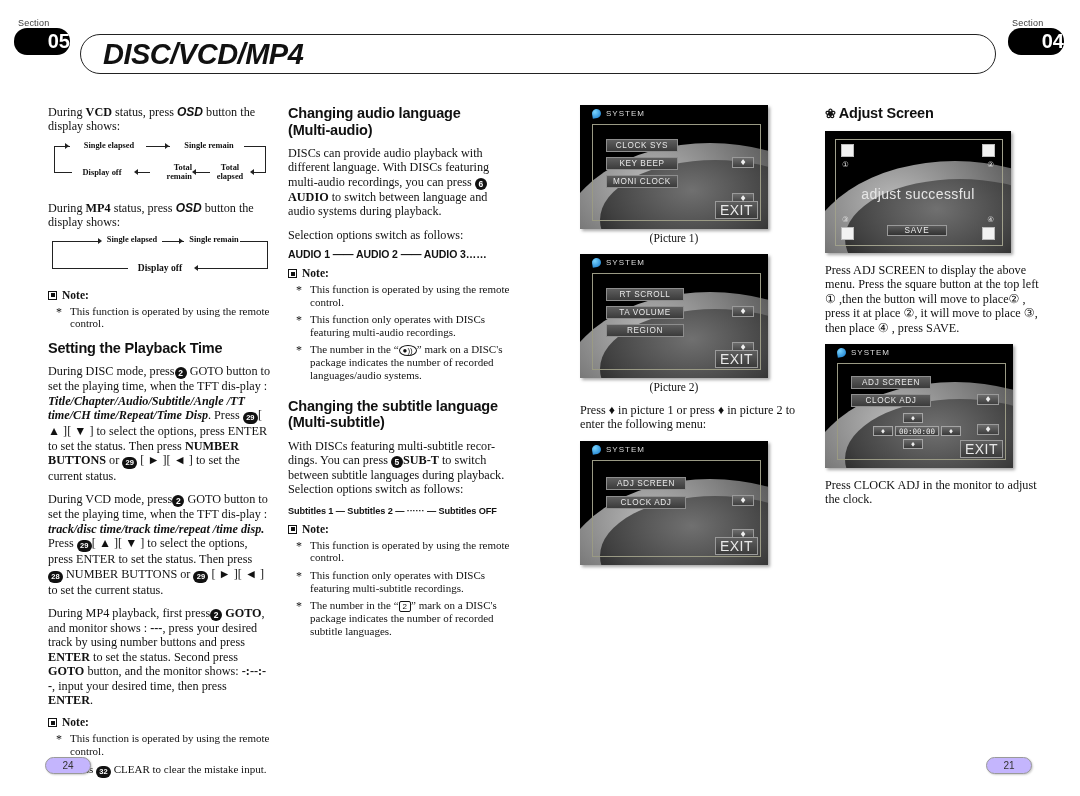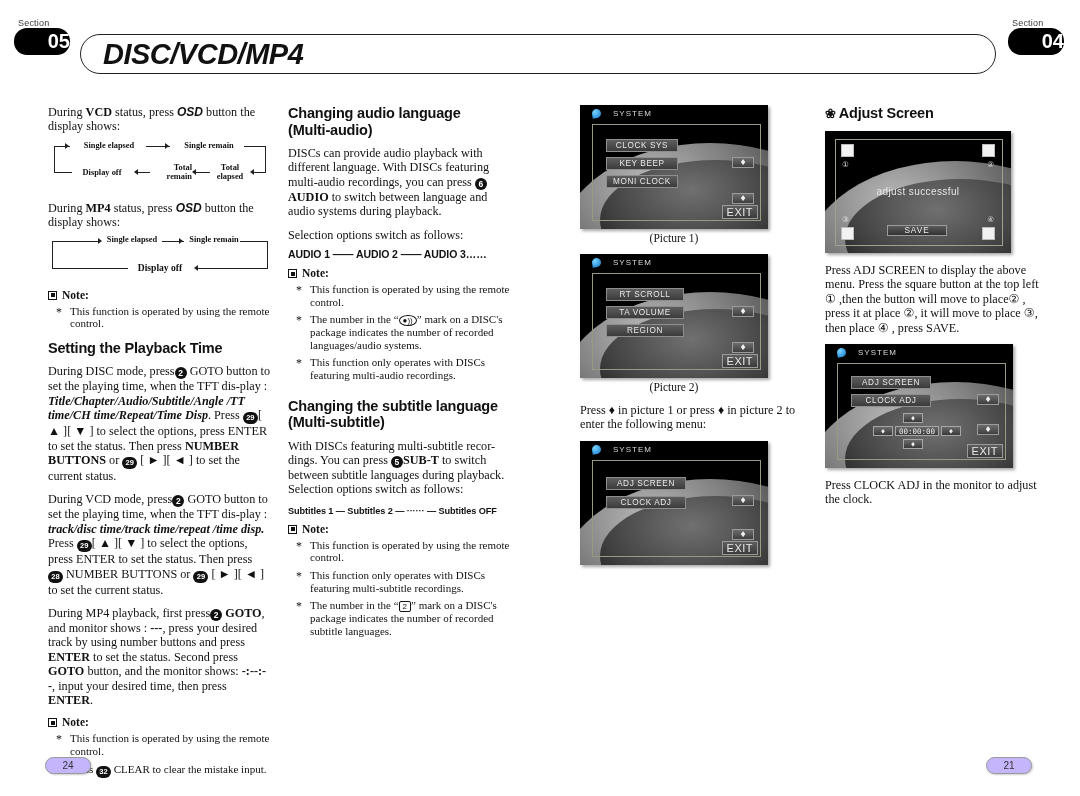--- a/index.html
+++ b/index.html
@@ -178,21 +178,21 @@
     width:230px; height:120px; left:20px; top:55px;
     background:radial-gradient(ellipse at 40% 25%, #6e6e6e 0%, #3c3c3c 45%, #0c0c0c 75%);
     opacity:.95;
   }
   .shot .inner-frame {
     position:absolute; left:12px; top:19px; right:7px; bottom:8px;
     border:1px solid #9a9a84;
   }
   .shot .sys-row {
     position:absolute; left:12px; top:4px;
-    display:flex; align-items:flex-start; gap:12px;
+    display:flex; align-items:flex-start; gap:5px;
   }
   .sys-dot {
     width:9px; height:9px; border-radius:50% 50% 50% 0;
     background:radial-gradient(circle at 35% 30%, #79d4ff, #1276c9);
     transform:rotate(-10deg);
   }
   .sys-txt {
     font-family:"Liberation Sans", sans-serif;
     font-size:8px; color:#dcdcdc; letter-spacing:1px;
   }
@@ -209,21 +209,21 @@
     position:absolute;
     width:22px; height:11px;
     background:linear-gradient(#6d6d6d,#3f3f3f);
     border:1px solid #9a9a9a;
     color:#f0f0f0; font-size:8px; line-height:9px; text-align:center;
     font-family:"DejaVu Sans", sans-serif;
   }
   .osd-exit {
     position:absolute; right:10px; bottom:10px;
     font-family:"Liberation Sans", sans-serif;
-    font-size:11px; color:#e8e8e8; letter-spacing:.5px;
+    font-size:14px; color:#e8e8e8; letter-spacing:.5px;
     background:linear-gradient(#5e5e5e,#3b3b3b);
     border:1px solid #9a9a9a;
     padding:0px 4px;
   }
   .cap {
     font-family:"Liberation Serif", serif;
     font-size:11.5px; text-align:center; width:188px;
     margin:2px 0 10px 0;
   }
 
@@ -239,21 +239,21 @@
   }
   .adj-num {
     position:absolute;
     font-family:"Liberation Sans", sans-serif;
     font-size:7.5px; color:#e4e4e4;
   }
   .adj-msg {
     position:absolute; left:0; right:0; top:55px;
     text-align:center;
     font-family:"Liberation Sans", sans-serif;
-    font-size:10px; color:#e6e6e6; letter-spacing:.4px;
+    font-size:14px; color:#e6e6e6; letter-spacing:.4px;
   }
   .adj-save {
     position:absolute; left:62px; bottom:17px;
     width:60px; text-align:center;
     font-family:"Liberation Sans", sans-serif;
     font-size:8.2px; color:#ededed; letter-spacing:1px;
     background:linear-gradient(#5a5a5a,#333);
     border:1px solid #9a9a9a;
   }
 
@@ -370,22 +370,22 @@
   </h2>
 
   <p class="body"><span>DISCs can provide audio playback with different language. With DISCs featuring multi-audio recordings,  you can press </span><span class="key">6</span> <span class="b">AUDIO</span><span> to switch between language and audio systems during playback.</span></p>
 
   <p class="body tight">Selection options switch as follows:</p>
   <div class="opt-line">AUDIO 1 —— AUDIO 2 —— AUDIO 3……</div>
 
   <div class="note-hd"><span class="note-sq"></span><span>Note:</span></div>
   <ul class="notes">
     <li>This function is operated by using the remote control.</li>
+    <li>This function only operates with DISCs featuring multi-audio recordings.</li>
     <li><span>The number in the “</span><span class="markmini">●))</span><span>”  mark on a DISC's package indicates the number of recorded languages/audio systems.</span></li>
-    <li>This function only operates with DISCs featuring multi-audio recordings.</li>
   </ul>
 
   <h2 class="sect" style="margin-top:16px;">
     <span>Changing the subtitle language</span><br>
     <span>(Multi-subtitle)</span>
   </h2>
 
   <p class="body"><span>With DISCs featuring multi-subtitle recor-dings. You can press </span><span class="key">5</span><span class="b">SUB-T</span><span> to switch between subtitle languages during playback. Selection options switch as follows:</span></p>
 
   <div class="opt-line sm">Subtitles 1 — Subtitles 2 — ······ — Subtitles OFF</div>

